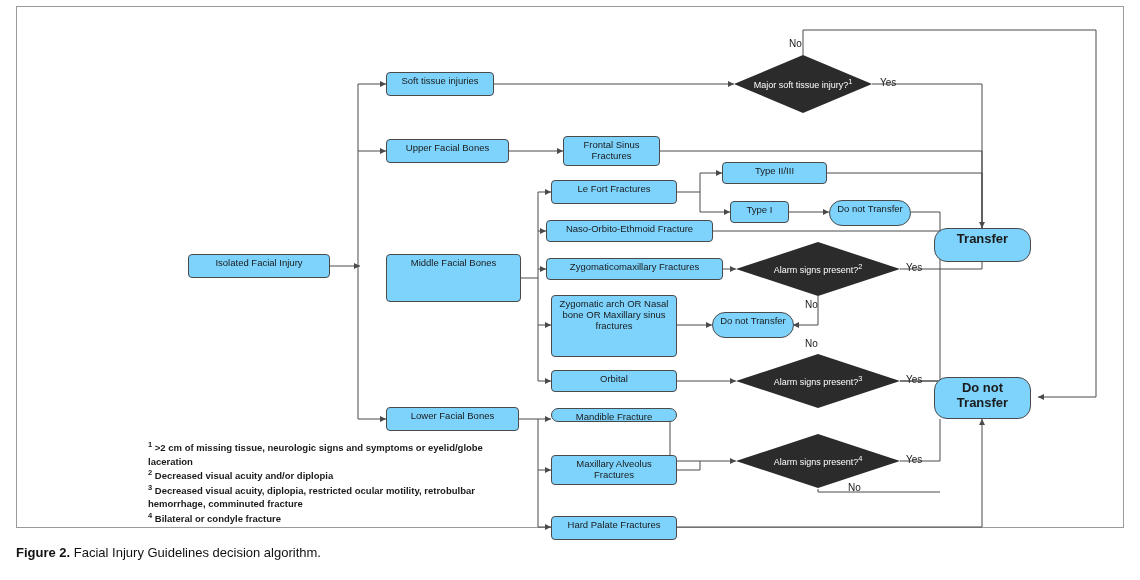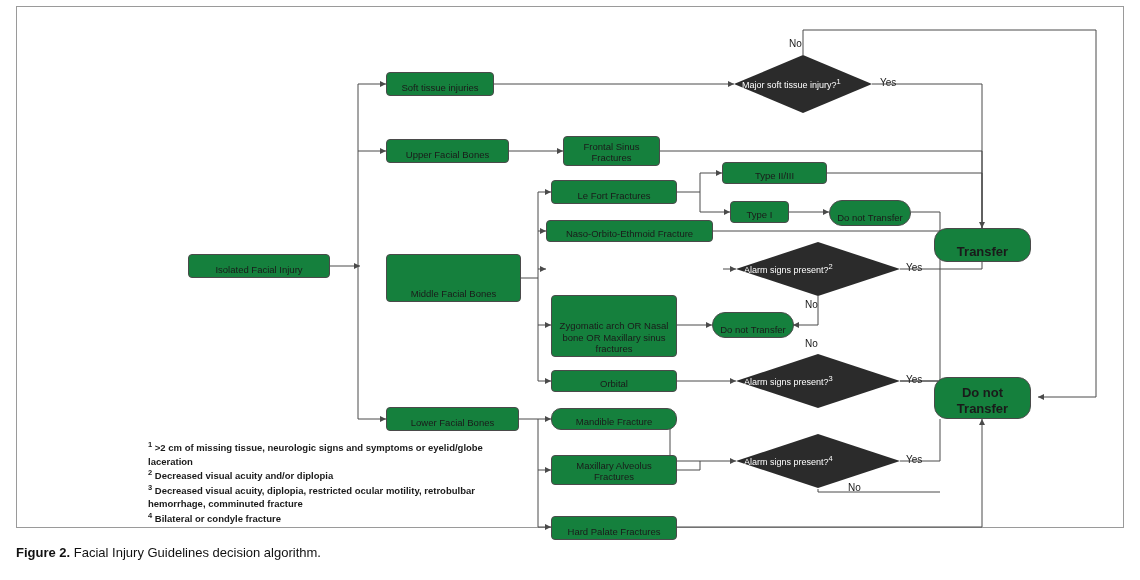--- a/index.html
+++ b/index.html
@@ -33,42 +33,43 @@
     left: 0;
     top: 0;
     width: 1140px;
     height: 580px;
     pointer-events: none;
   }
   .node {
     position: absolute;
     box-sizing: border-box;
     display: flex;
-    align-items: flex-end;
+    align-items: flex-start;
     justify-content: center;
     text-align: center;
-    background: #15803d;
+    background: #7dd3fc;
     border: 1px solid #4a4a4a;
     border-radius: 4px;
     font-size: 9.5px;
     line-height: 1.18;
     color: #1a1a1a;
     padding: 2px 3px;
   }
   .node.rounded {
     border-radius: 13px;
   }
   .node.big {
     font-size: 13px;
     font-weight: 700;
   }
   .decision {
     position: absolute;
     display: flex;
     align-items: center;
+    justify-content: center;
     text-align: center;
   }
   .decision .diamond {
     position: absolute;
     left: 0;
     top: 0;
     width: 100%;
     height: 100%;
     background: #2b2b2b;
     clip-path: polygon(50% 0%, 100% 50%, 50% 100%, 0% 50%);
@@ -239,30 +240,33 @@
   </div>
 
   <div class="node" style="left:730px; top:201px; width:59px; height:22px;">
     <span>Type I</span>
   </div>
 
   <div class="node" style="left:546px; top:220px; width:167px; height:22px;">
     <span>Naso-Orbito-Ethmoid Fracture</span>
   </div>
 
+  <div class="node" style="left:546px; top:258px; width:177px; height:22px;">
+    <span>Zygomaticomaxillary Fractures</span>
+  </div>
 
   <div class="node" style="left:551px; top:295px; width:126px; height:62px;">
     <span>Zygomatic arch OR Nasal bone OR Maxillary sinus fractures</span>
   </div>
 
   <div class="node" style="left:551px; top:370px; width:126px; height:22px;">
     <span>Orbital</span>
   </div>
 
-  <div class="node" style="left:551px; top:408px; width:126px; height:22px;border-radius:10px;">
+  <div class="node" style="left:551px; top:408px; width:126px; height:14px;border-radius:10px;">
     <span>Mandible Fracture</span>
   </div>
 
   <div class="node" style="left:551px; top:455px; width:126px; height:30px;">
     <span>Maxillary Alveolus Fractures</span>
   </div>
 
   <div class="node" style="left:551px; top:516px; width:126px; height:24px;">
     <span>Hard Palate Fractures</span>
   </div>

